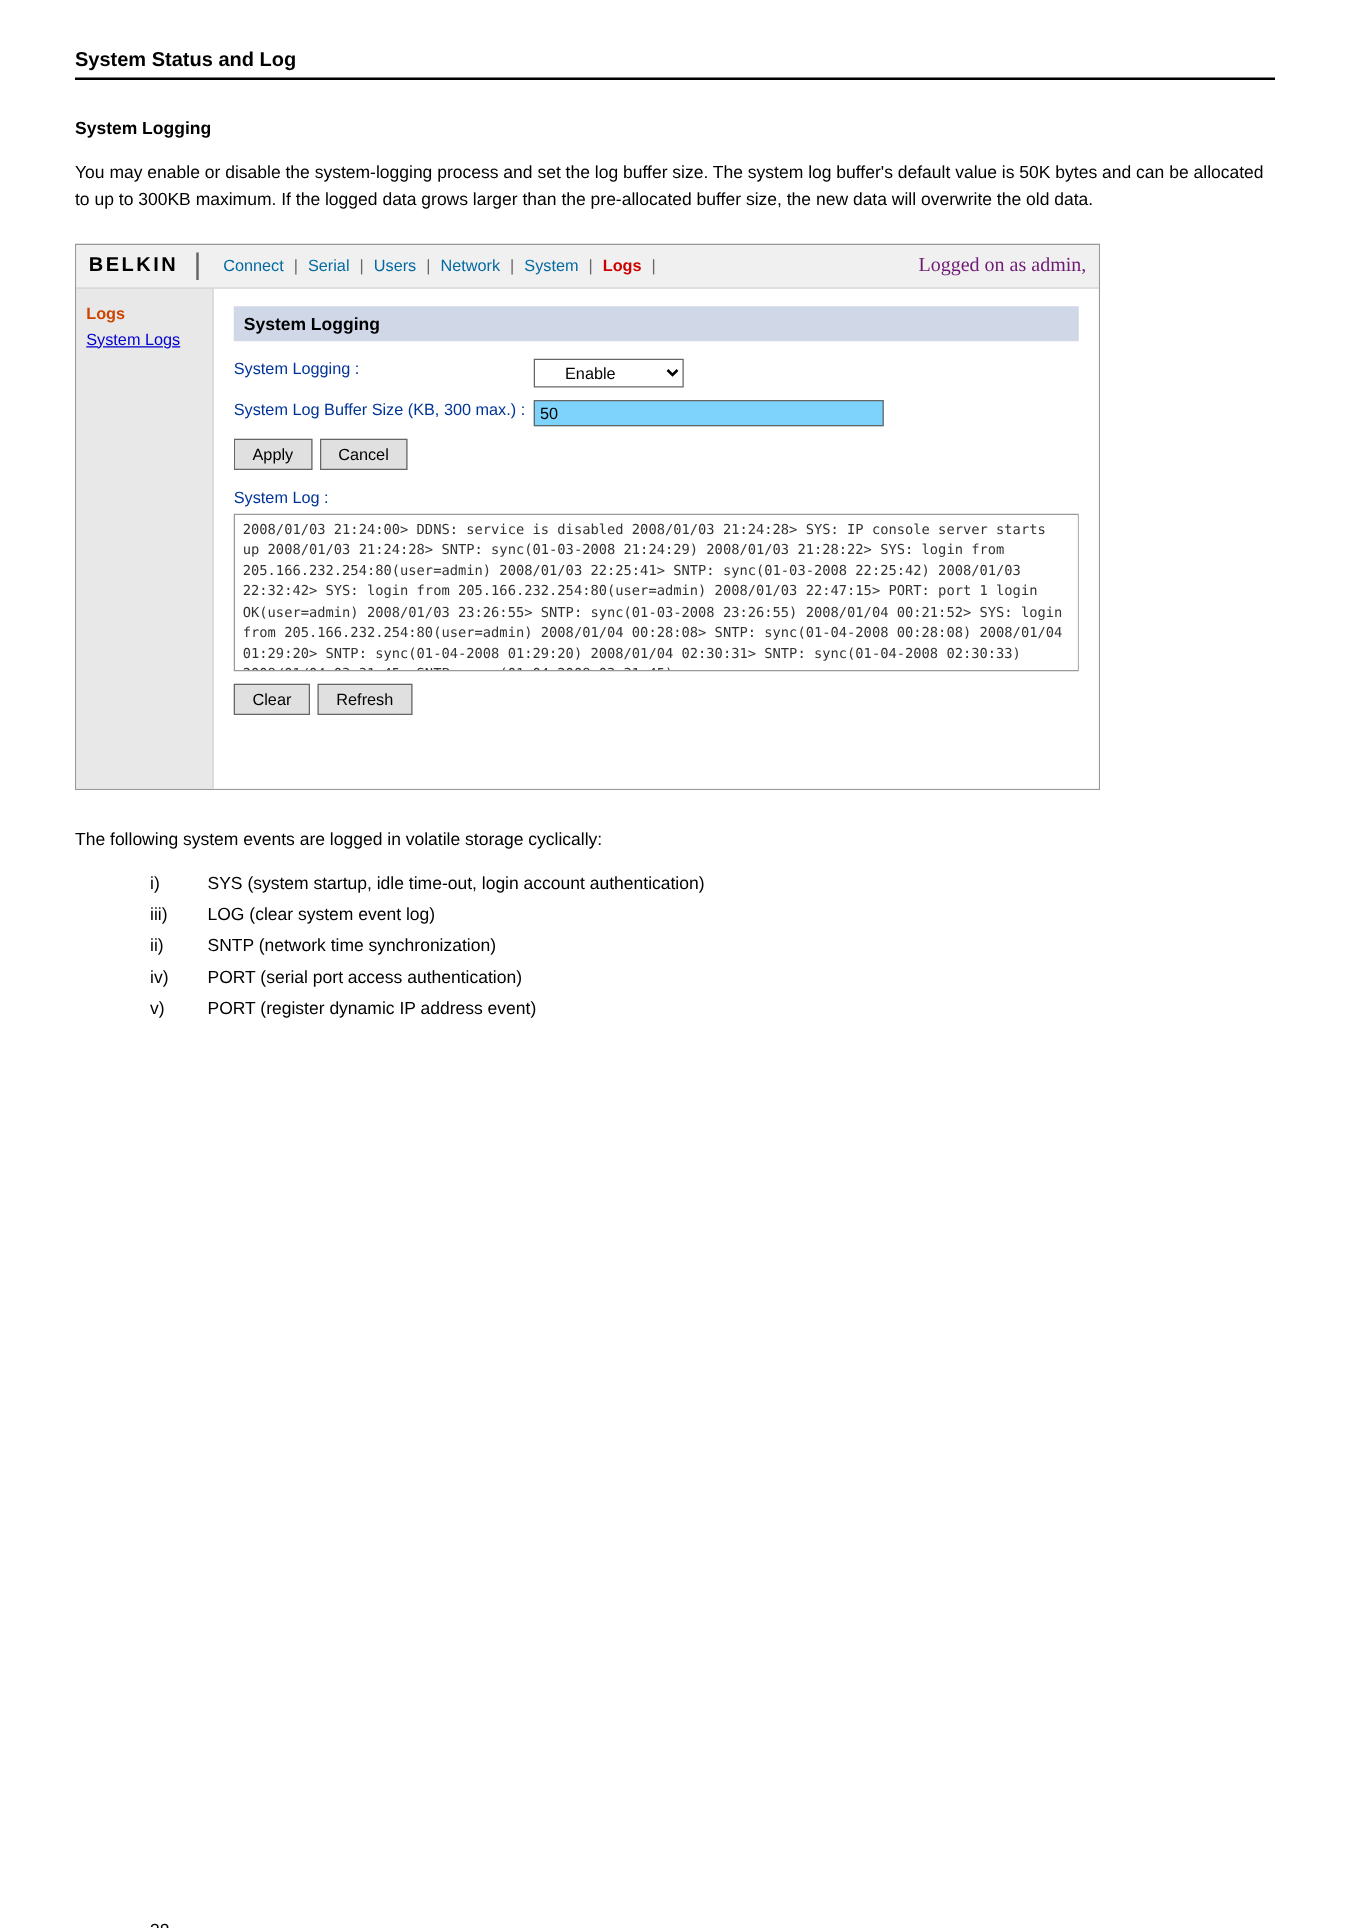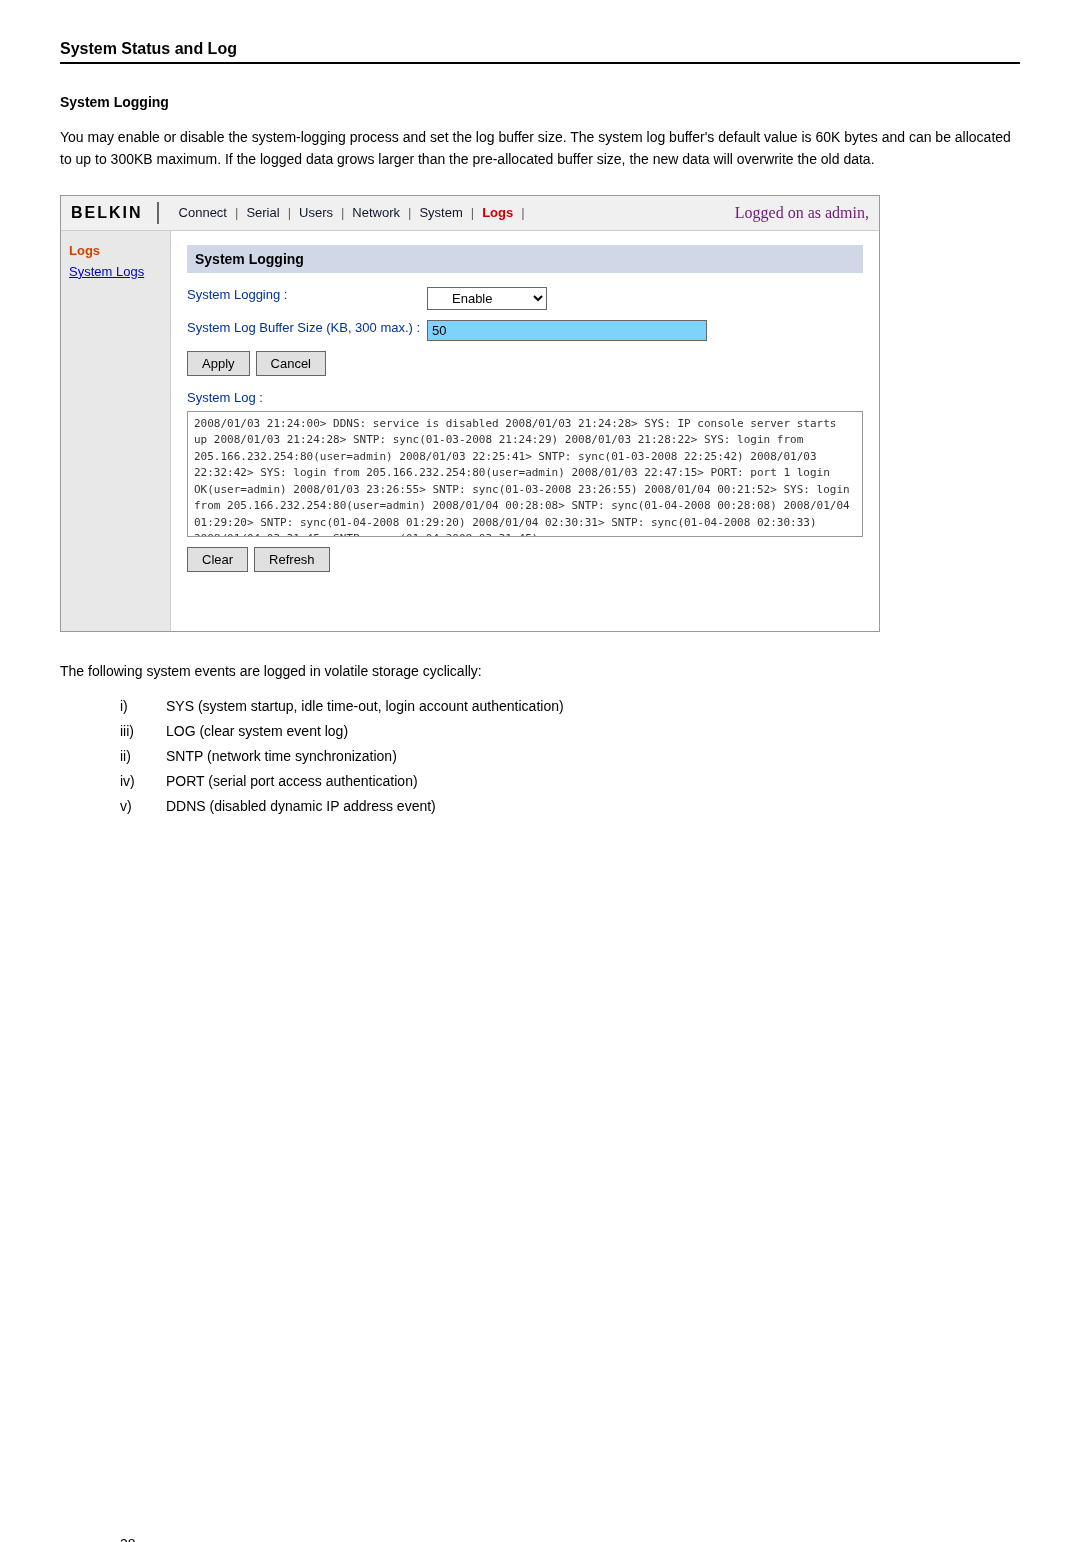--- a/index.html
+++ b/index.html
@@ -74,21 +74,21 @@
     }
 
     .nav-links {
       display: flex;
       gap: 0;
       font-size: 13px;
       flex: 1;
     }
 
     .nav-link {
-      color: #0f172a;
+      color: #0369a1;
       text-decoration: none;
       padding: 0 6px;
       cursor: pointer;
     }
 
     .nav-link.active {
       color: #cc0000;
       font-weight: bold;
     }
 
@@ -261,21 +261,21 @@
 </head>
 <body>
 
 <div class="relative-container">
 
   <div class="page-title">System Status and Log</div>
   <hr class="page-divider">
 
   <div class="section-heading">System Logging</div>
 
-  <p class="intro-text">You may enable or disable the system-logging process and set the log buffer size. The system log buffer's default value is 60K bytes and can be allocated to up to 300KB maximum. If the logged data grows larger than the pre-allocated buffer size, the new data will overwrite the old data.</p>
+  <p class="intro-text">You may enable or disable the system-logging process and set the log buffer size. The system log buffer's default value is 50K bytes and can be allocated to up to 300KB maximum. If the logged data grows larger than the pre-allocated buffer size, the new data will overwrite the old data.</p>
 
   <div class="device-frame">
 
     <div class="nav-bar">
       <span class="belkin-logo">BELKIN</span>
       <div class="nav-divider"></div>
       <div class="nav-links">
         <a class="nav-link">Connect</a>
         <span class="nav-link-sep"> | </span>
         <a class="nav-link">Serial</a>
@@ -360,19 +360,19 @@
       <div class="list-item-row">
         <span class="list-item-num">ii)</span>
         <span class="list-item-text">SNTP (network time synchronization)</span>
       </div>
       <div class="list-item-row">
         <span class="list-item-num">iv)</span>
         <span class="list-item-text">PORT (serial port access authentication)</span>
       </div>
       <div class="list-item-row">
         <span class="list-item-num">v)</span>
-        <span class="list-item-text">DDNS (disabled dynamic IP address event)</span>
+        <span class="list-item-text">PORT (register dynamic IP address event)</span>
       </div>
     </div>
 
   <div class="page-number">38</div>
 
 </div>
 
 </body></html>

